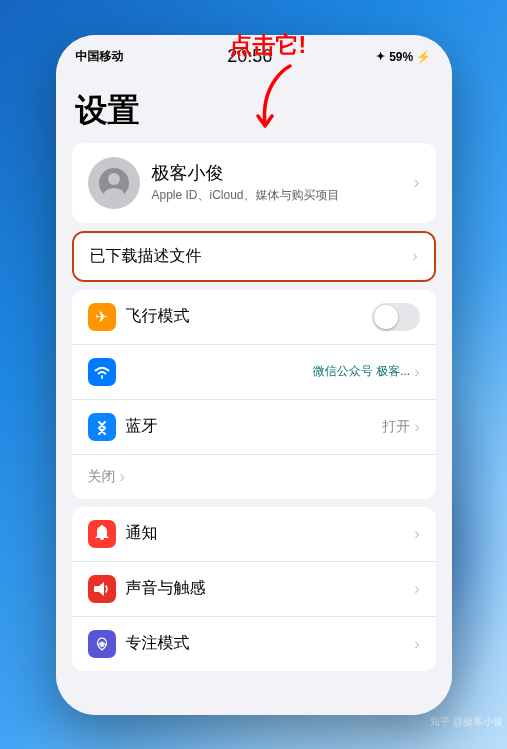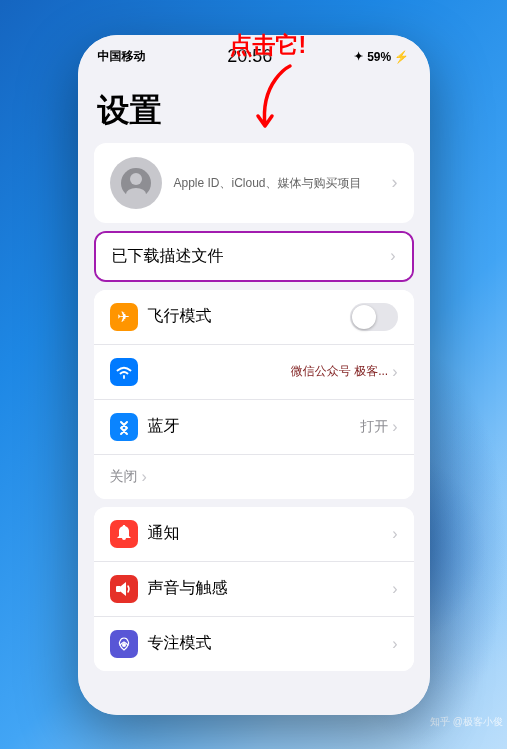--- a/index.html
+++ b/index.html
@@ -43,21 +43,21 @@
       bottom: 0px; right: 0px;
       border-radius: 50%;
     }
 
     
     .phone {
       position: absolute;
       left: 50%;
       top: 50%;
       transform: translate(-50%, -50%);
-      width: 352px;
+      width: 396px;
       height: 680px;
       background: #f2f2f7;
       border-radius: 40px;
       overflow: hidden;
       box-shadow: 0 20px 60px rgba(0,0,0,0.4);
       z-index: 10;
     }
 
     
     .status-bar {
@@ -152,21 +152,21 @@
       margin-top: 2px;
     }
     .chevron {
       color: #c7c7cc;
       font-size: 18px;
     }
 
     
     .highlight-section {
       margin: 8px 16px;
-      border: 2px solid #a21caf;
+      border: 2px solid #c2410c;
       border-radius: 12px;
       background: #fff;
       overflow: hidden;
     }
     .settings-row {
       display: flex;
       align-items: center;
       justify-content: space-between;
       padding: 13px 16px;
       background: #fff;
@@ -301,20 +301,21 @@
 
   <div class="settings-content">
     <div class="settings-title">设置</div>
 
     <div class="profile-section">
       <div class="profile-left">
         <div class="avatar">
           <div class="avatar-icon"></div>
         </div>
         <div class="profile-info">
+          <div class="profile-name">极客小俊</div>
           <div class="profile-sub">Apple ID、iCloud、媒体与购买项目</div>
         </div>
       </div>
       <span class="chevron">›</span>
     </div>
 
     <div class="highlight-section">
       <div class="settings-row">
         <span class="row-label">已下载描述文件</span>
         <span class="row-chevron">›</span>
@@ -337,21 +338,21 @@
 
       <div class="settings-row">
         <div class="row-left">
           <div class="icon-wrap icon-blue">
             <svg width="18" height="14" viewBox="0 0 18 14">
               <path d="M9 11 L9 13 M5.5 8.5 Q9 5.5 12.5 8.5 M2.5 5.5 Q9 0 15.5 5.5" stroke="white" stroke-width="1.8" fill="none" stroke-linecap="round"></path>
             </svg>
           </div>
         </div>
         <div class="row-right">
-          <span style="font-size:12px; color:#7f1d1d;margin-left:40px;">微信公众号 极客...</span>
+          <span style="font-size:12px; color:#0f766e;margin-left:40px;">微信公众号 极客...</span>
           <span class="row-chevron">›</span>
         </div>
       </div>
 
       <div class="settings-row">
         <div class="row-left">
           <div class="icon-wrap icon-blue2">
             <svg width="12" height="18" viewBox="0 0 12 18">
               <path d="M3 4 L9 10 L3 16 M9 4 L3 10 L9 16" stroke="white" stroke-width="2" fill="none" stroke-linecap="round" stroke-linejoin="round"></path>
             </svg>

